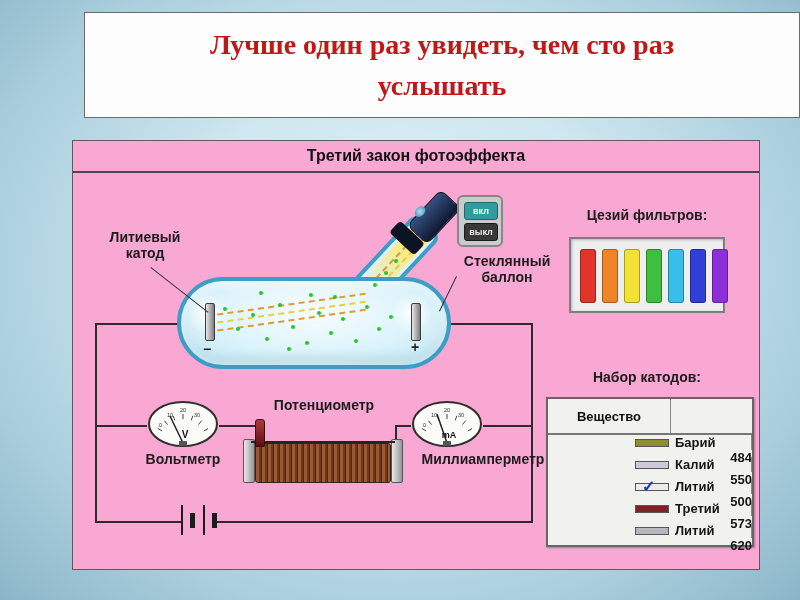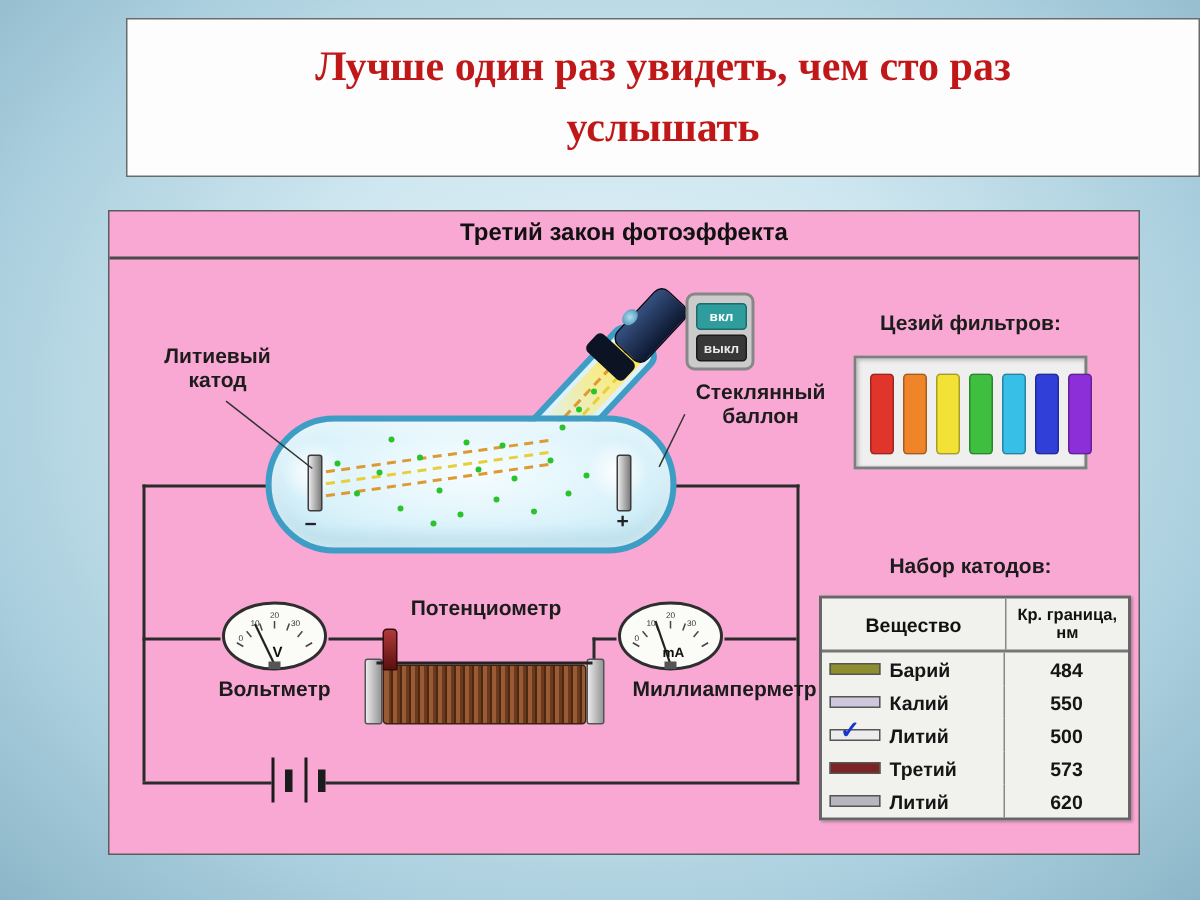--- a/index.html
+++ b/index.html
@@ -67,21 +67,21 @@
   .filter-bars{position:absolute;left:9px;top:10px;display:flex;gap:6px;}
   .filter-bar{width:14px;height:52px;border-radius:3px;border:1px solid rgba(0,0,0,.3);}
   
   .ct{position:absolute;left:473px;top:256px;width:208px;background:#f1f1ee;
       border:2px solid #666;box-sizing:border-box;box-shadow:1px 1px 2px rgba(0,0,0,.3);}
   .ct-header{display:flex;height:34px;border-bottom:2px solid #777;}
   .ct-h1{width:122px;border-right:1px solid #888;display:flex;align-items:center;
          justify-content:center;font-weight:bold;font-size:13px;color:#111;}
   .ct-h2{flex:1;display:flex;flex-direction:column;align-items:center;justify-content:center;
          font-weight:bold;font-size:11px;line-height:1.1;color:#111;}
-  .ct-row{display:flex;height:22px;align-items:center;}
+  .ct-row{display:flex;height:22px;align-items:flex-end;flex-direction:column;}
   .ct-name{width:122px;border-right:1px solid #888;height:100%;display:flex;align-items:center;
            padding-left:5px;box-sizing:border-box;position:relative;}
   .ct-swatch{display:inline-block;width:32px;height:6px;border:1px solid #555;margin-right:6px;}
   .ct-nm{font-size:13px;font-weight:600;color:#151515;}
   .ct-check{position:absolute;left:12px;top:-2px;font-size:16px;font-weight:bold;z-index:2;}
   .ct-val{flex:1;text-align:center;font-size:13px;font-weight:600;color:#151515;}
   
   .meter{position:absolute;z-index:4;}
   .rheostat{position:absolute;left:170px;top:296px;width:160px;height:48px;z-index:4;}
   .rh-coil{position:absolute;left:12px;right:12px;top:6px;bottom:2px;border-radius:3px;
@@ -197,24 +197,20 @@
           <div class="filter-bar" style="background: rgb(55, 191, 232);"></div>
           <div class="filter-bar" style="background: rgb(47, 63, 216);"></div>
           <div class="filter-bar" style="background: rgb(140, 47, 216);"></div>
         </div>
     </div>
 
     <div class="lbl" style="left:496px;top:228px;width:156px">Набор катодов:</div>
     <div class="ct">
       <div class="ct-header">
         <div class="ct-h1">Вещество</div>
-        <div class="ct-h2">
-          <span>Кр. граница,</span>
-          <span>нм</span>
-        </div>
       </div>
       <div>
           <div class="ct-row">
             <div class="ct-name">
               <span class="ct-swatch" style="background: rgb(142, 142, 46);"></span>
               <span class="ct-nm">Барий</span>
             </div>
             <div class="ct-val">484</div>
           </div>
           <div class="ct-row">

